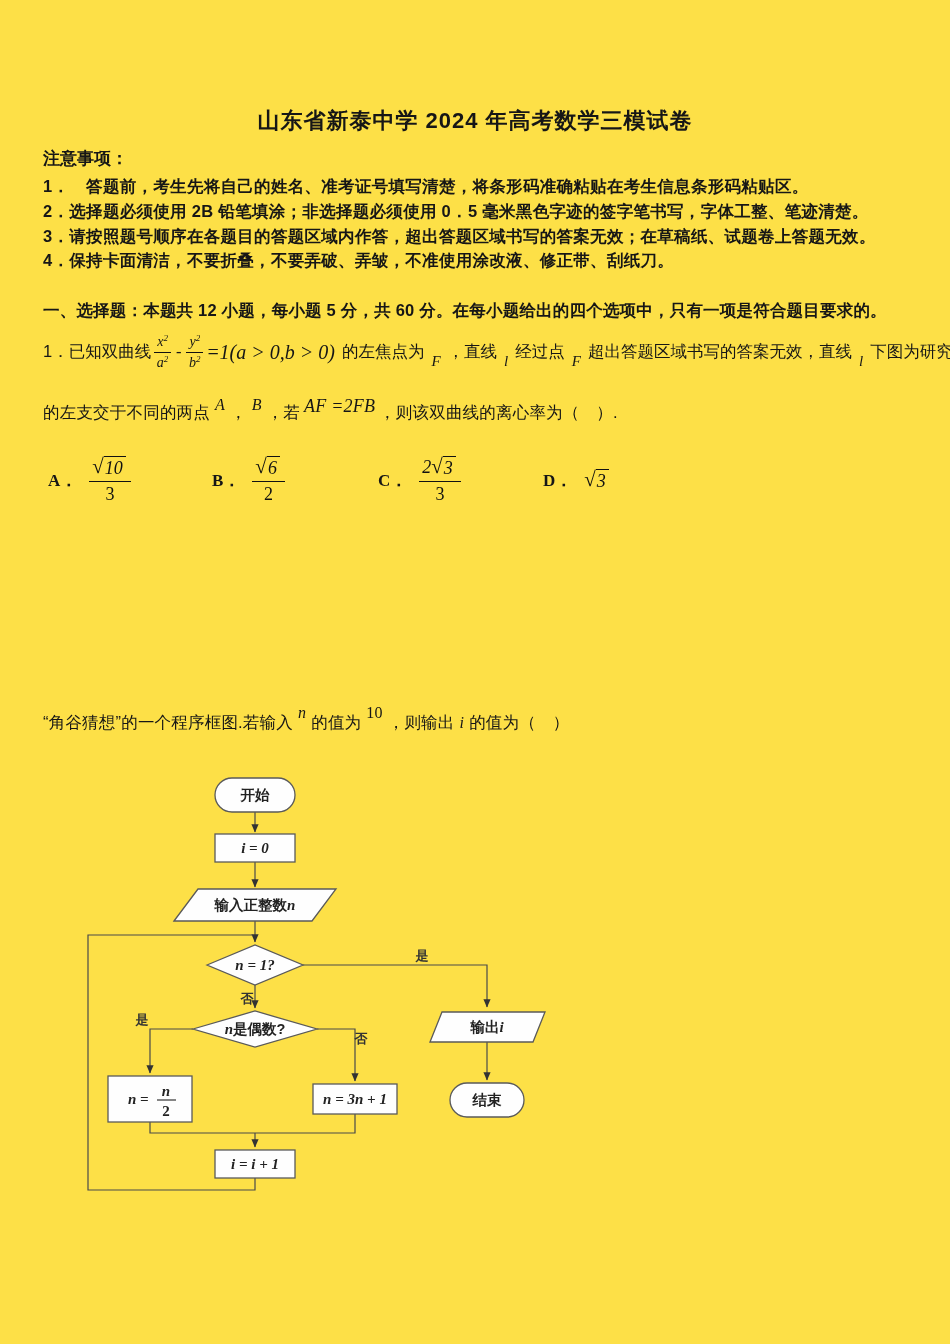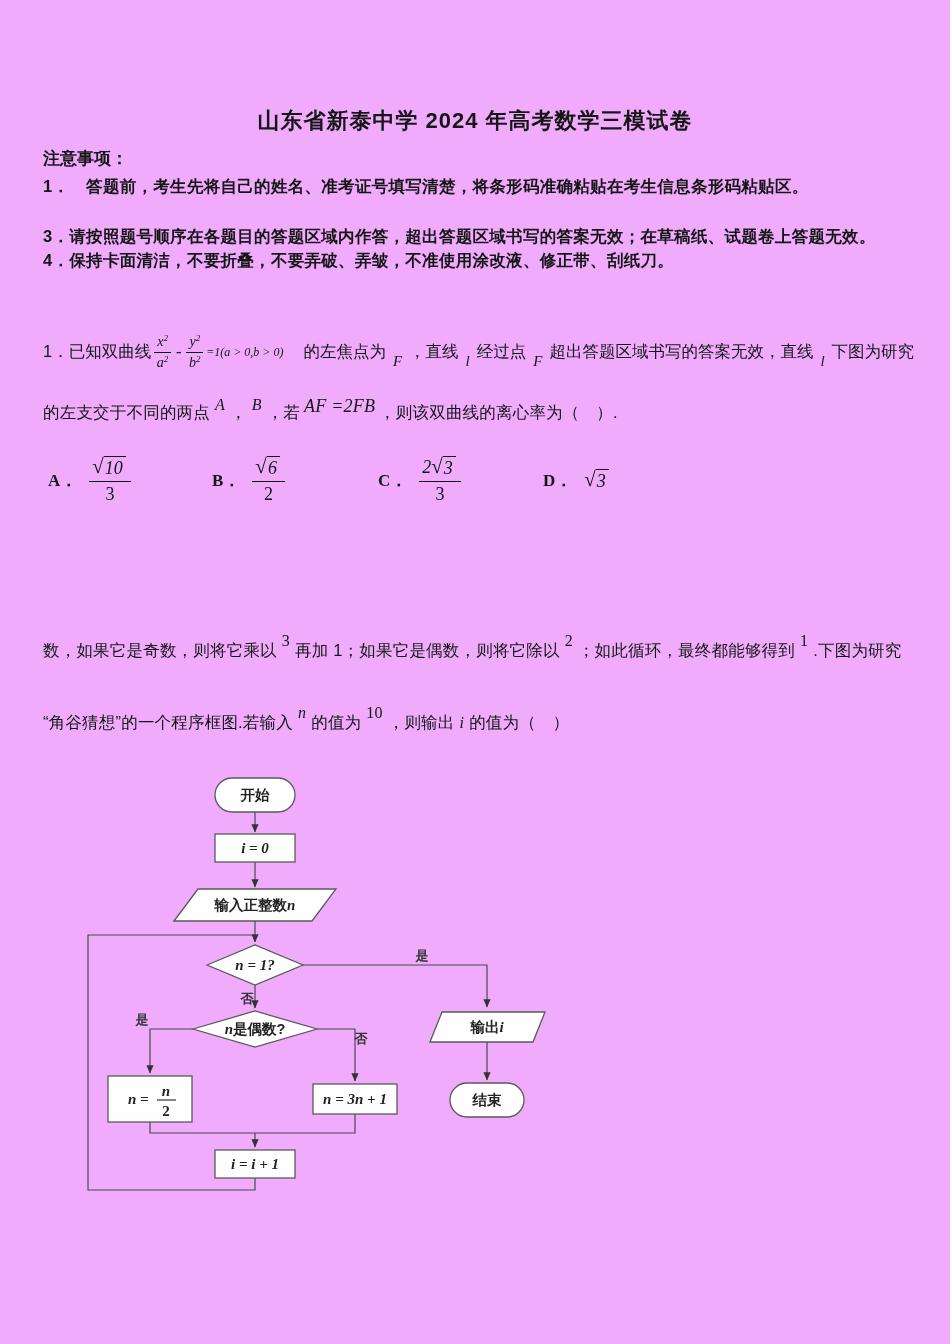--- a/index.html
+++ b/index.html
@@ -1,16 +1,16 @@
 <!DOCTYPE html>
 <html><head>
 <meta charset="utf-8">
 <style>
   html,body{margin:0;padding:0;background:#ffffff;}
-  .page{position:relative;width:950px;height:1344px;background:#f0abfc;overflow:hidden;
+  .page{position:relative;width:950px;height:1344px;background:#fde047;overflow:hidden;
         font-family:"Liberation Sans",sans-serif;color:#161616;}
   .abs{position:absolute;}
   .cn{font-weight:400;}
   .page-title{top:106px;left:0;width:100%;text-align:center;font-size:22px;font-weight:700;letter-spacing:1px;}
   .notice-head{top:147px;left:43px;font-size:17px;font-weight:700;}
   .notice-item{left:43px;font-size:16.5px;font-weight:700;letter-spacing:.3px;}
   .section-head{top:300px;left:43px;font-size:16.5px;font-weight:700;letter-spacing:.2px;}
 
   
   .mser{font-family:"Liberation Serif",serif;font-style:italic;font-weight:400;}
@@ -57,36 +57,38 @@
 </style>
 </head>
 <body>
 
 <div class="page">
 
   <div class="abs page-title">山东省新泰中学 2024 年高考数学三模试卷</div>
 
   <div class="abs notice-head">注意事项：</div>
   <div class="abs notice-item" style="top:176px">1．　答题前，考生先将自己的姓名、准考证号填写清楚，将条形码准确粘贴在考生信息条形码粘贴区。</div>
+  <div class="abs notice-item" style="top:201px">2．选择题必须使用 2B 铅笔填涂；非选择题必须使用 0．5 毫米黑色字迹的签字笔书写，字体工整、笔迹清楚。</div>
   <div class="abs notice-item" style="top:226px">3．请按照题号顺序在各题目的答题区域内作答，超出答题区域书写的答案无效；在草稿纸、试题卷上答题无效。</div>
   <div class="abs notice-item" style="top:250px">4．保持卡面清洁，不要折叠，不要弄破、弄皱，不准使用涂改液、修正带、刮纸刀。</div>
 
+  <div class="abs section-head">一、选择题：本题共 12 小题，每小题 5 分，共 60 分。在每小题给出的四个选项中，只有一项是符合题目要求的。</div>
 
   <div class="abs mathline" style="top:326px;left:43px;height:52px;">
     <span class="cn">1．已知双曲线</span>
     <span class="eqfrac">
       <span class="etop"><span>x</span><span class="exp">2</span></span>
       <span class="ebot"><span>a</span><span class="exp">2</span></span>
     </span>
     <span class="mser" style="margin:0 2px;">-</span>
     <span class="eqfrac">
       <span class="etop"><span>y</span><span class="exp">2</span></span>
       <span class="ebot"><span>b</span><span class="exp">2</span></span>
     </span>
-    <span class="mser" style="font-size:12px;margin-right:20px;">=1(a &gt; 0,b &gt; 0)</span>
+    <span class="mser" style="font-size:20px;margin-right:7px;">=1(a &gt; 0,b &gt; 0)</span>
     <span class="cn">的左焦点为</span>
     <span class="subvar">F</span>
     <span class="cn">，直线</span>
     <span class="subvar">l</span>
     <span class="cn">经过点</span>
     <span class="subvar">F</span>
     <span class="cn">超出答题区域书写的答案无效，直线</span>
     <span class="subvar">l</span>
     <span class="cn">下图为研究</span>
   </div>
@@ -139,23 +141,20 @@
         <span style="display:inline-flex;" class="nofrac">
             <span class="sqrt">
               <span class="radsign">√</span>
               <span class="radicand">3</span>
             </span>
           </span>
       </span>
     </div>
   </div>
 
-  <div class="abs qline" style="top:640px;">
-    <span class="cn">数，如果它是奇数，则将它乘以</span><span class="rsup">3</span><span class="cn">再加 1；如果它是偶数，则将它除以</span><span class="rsup">2</span><span class="cn">；如此循环，最终都能够得到</span><span class="rsup">1</span><span class="cn">.下图为研究</span>
-  </div>
   <div class="abs qline" style="top:712px;">
     <span class="cn">“角谷猜想”的一个程序框图.若输入</span><span class="rsup it">n</span><span class="cn">的值为</span><span class="rsup">10</span><span class="cn">，则输出</span><span class="mser" style="font-size:16px;margin:0 5px;">i</span><span class="cn">的值为（　）</span>
   </div>
 
   <div class="abs flowchart">
     <svg width="492" height="438" viewBox="0 0 492 438">
       <defs>
         <marker id="ah" markerWidth="9" markerHeight="8" refX="6.5" refY="3" orient="auto">
           <path d="M0,0 L7,3 L0,6 z" fill="#333"></path>
         </marker>

